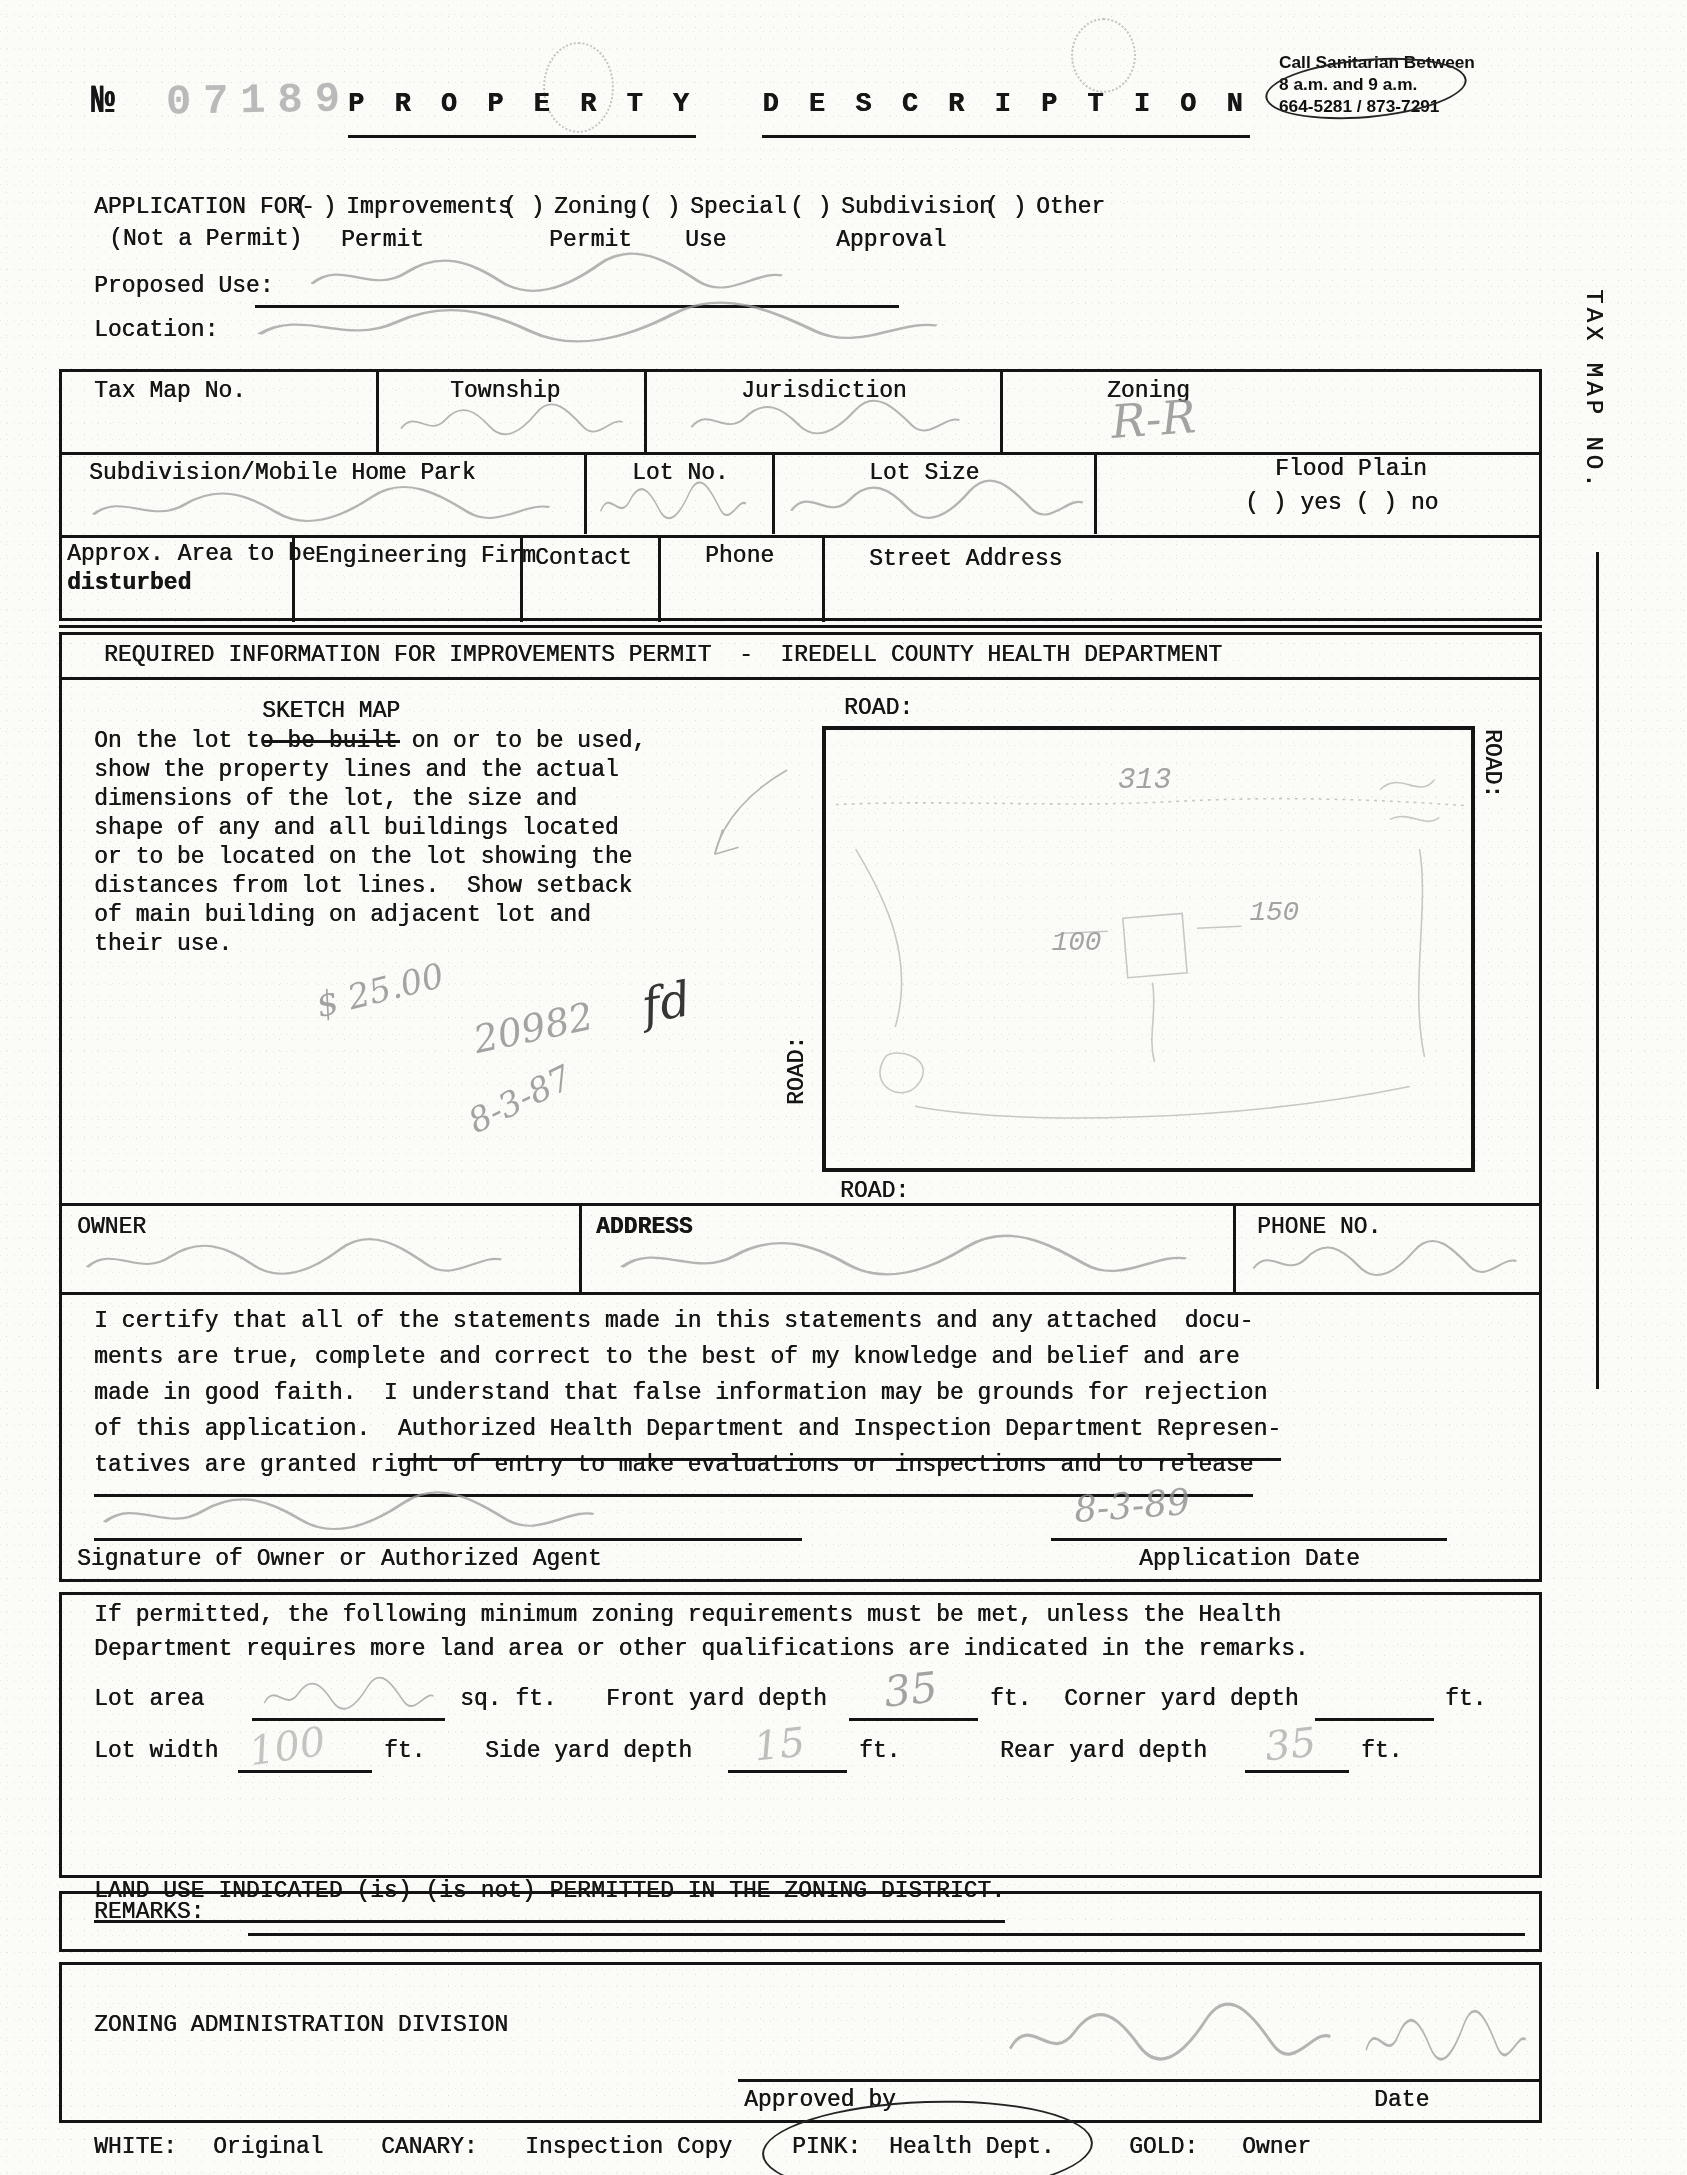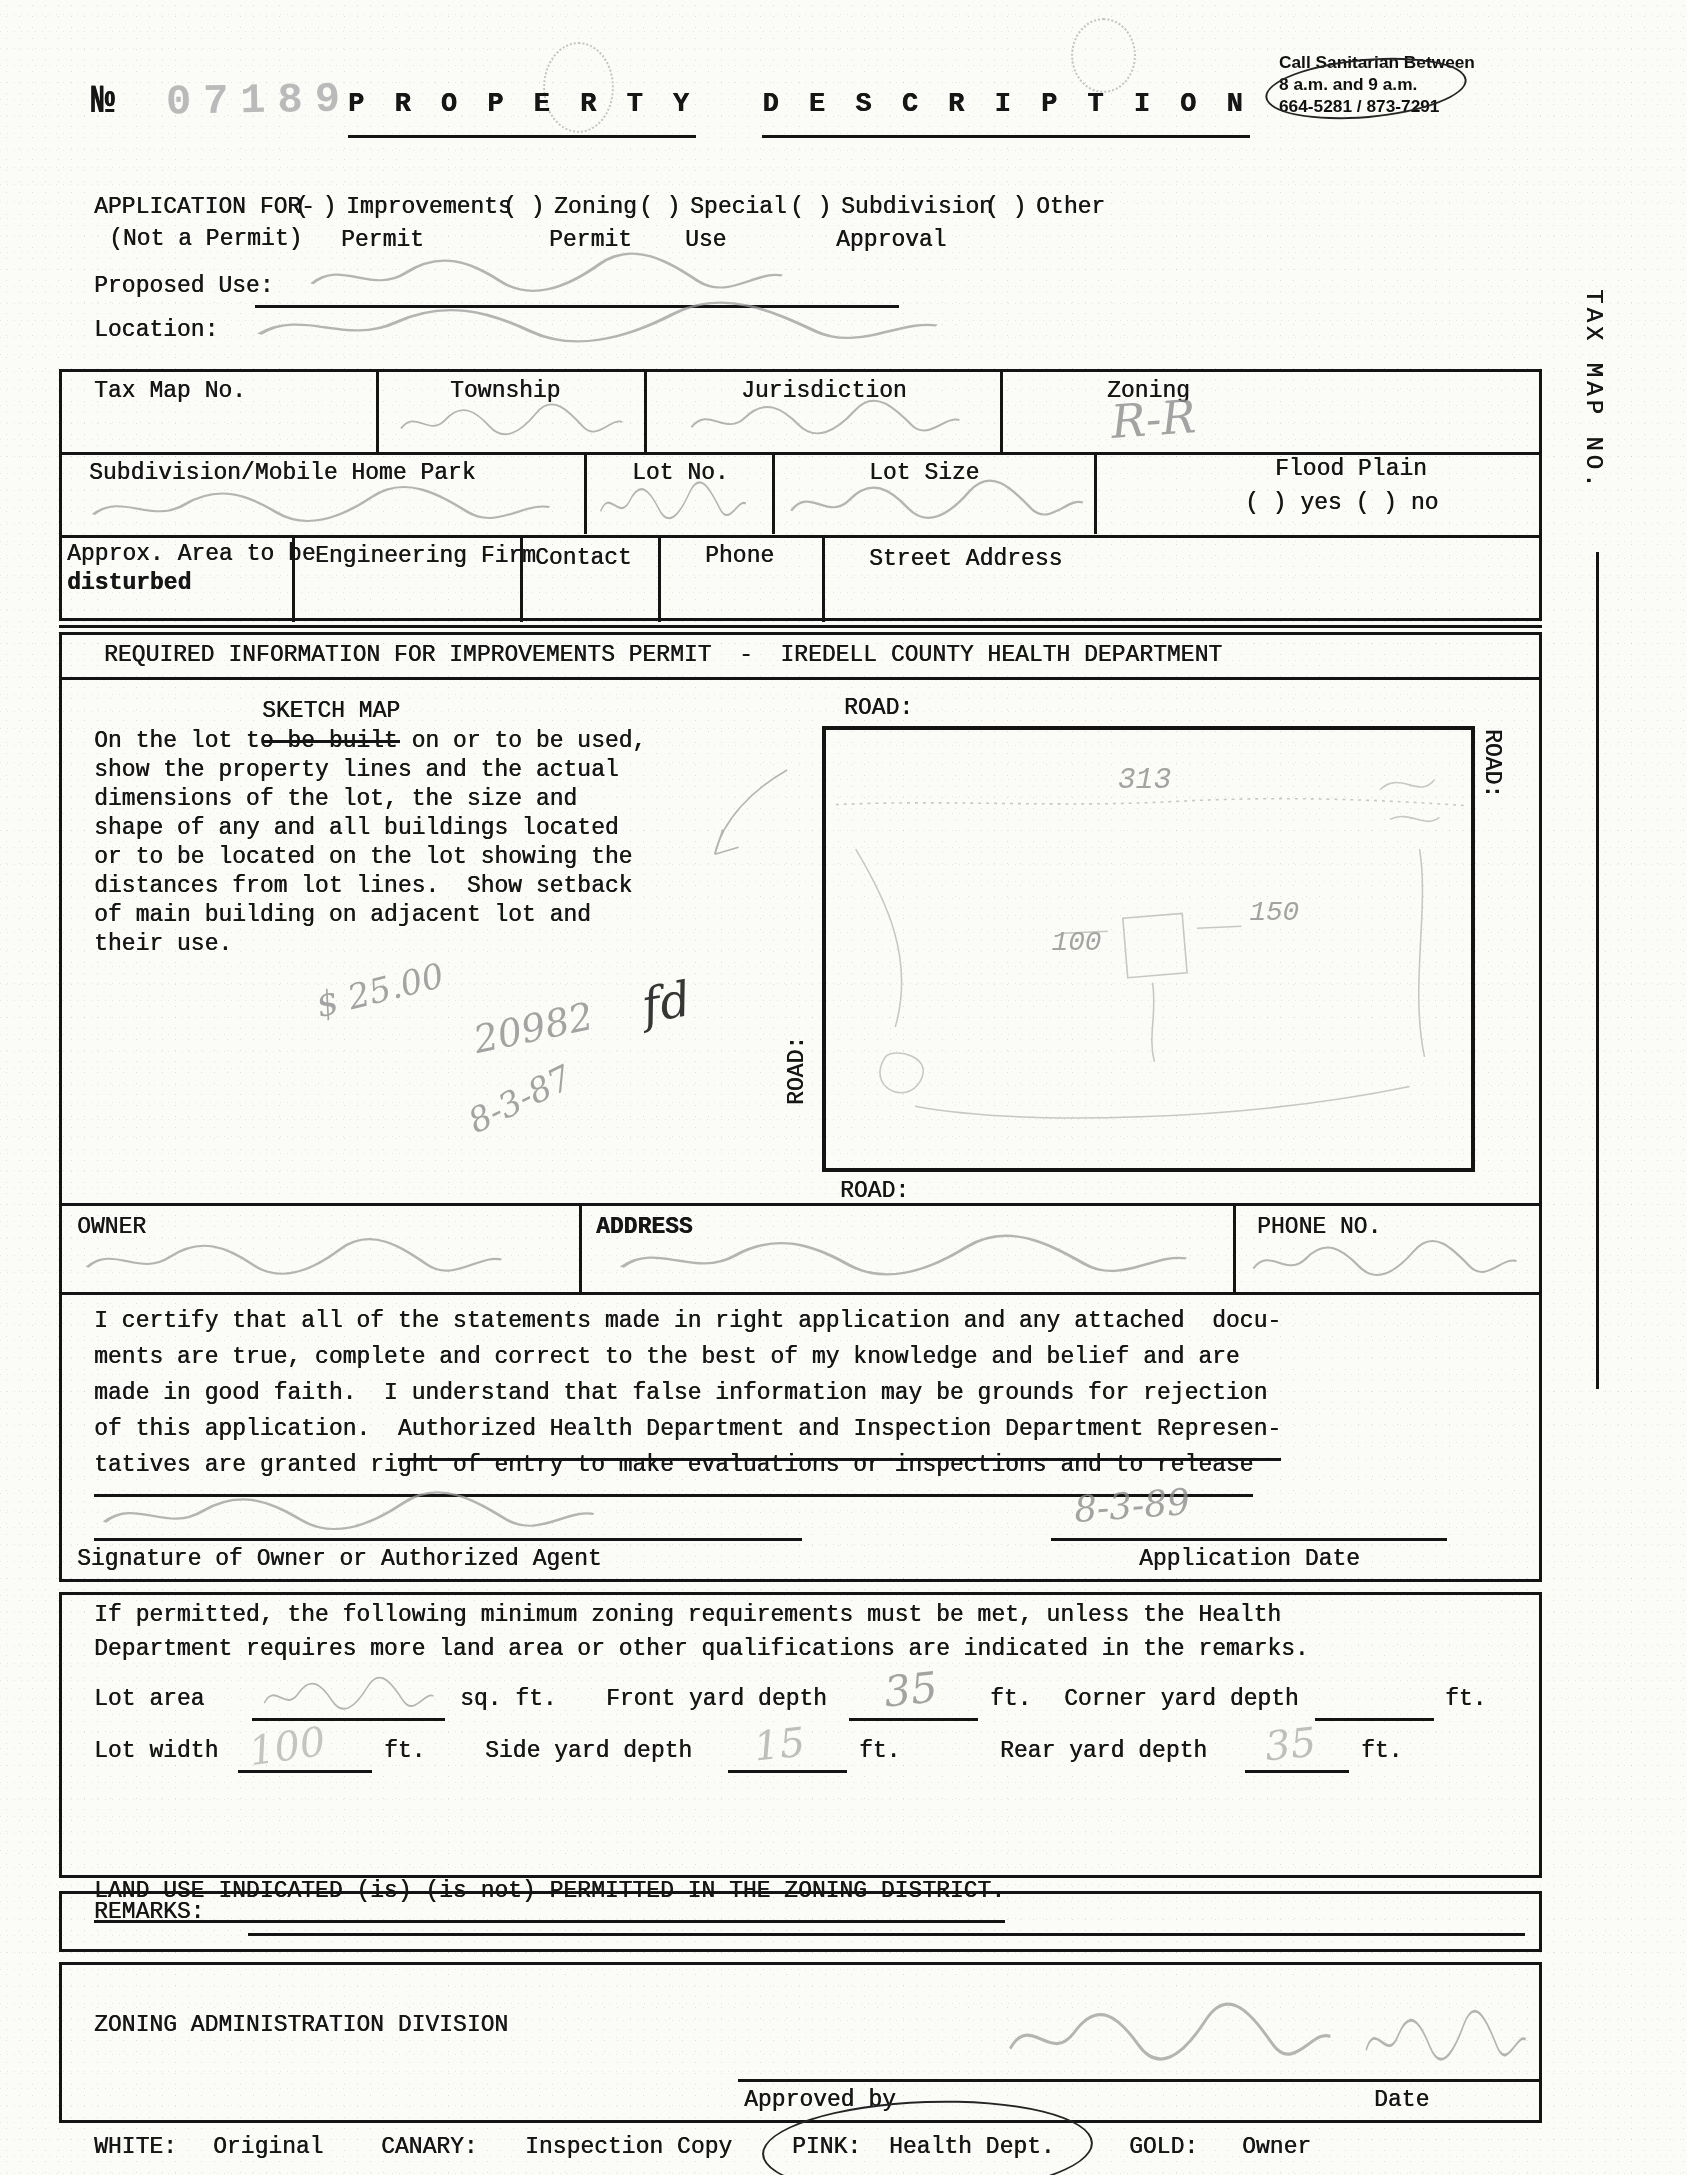--- a/index.html
+++ b/index.html
@@ -202,21 +202,21 @@
       <path d="M6,26 C18,8 30,34 44,18 S70,10 82,24 S108,30 122,12 S150,10 162,24 S186,16 196,20"></path>
     </svg>
   <svg class="abs sq" style="left:604px;top:1230px;" width="594" height="57" viewBox="0 0 200 40" preserveAspectRatio="none">
       <path d="M6,26 C18,8 30,34 44,18 S70,10 82,24 S108,30 122,12 S150,10 162,24 S186,16 196,20"></path>
     </svg>
   <svg class="abs sq" style="left:1245px;top:1236px;" width="277" height="50" viewBox="0 0 200 40" preserveAspectRatio="none">
       <path d="M6,26 C18,8 30,34 44,18 S70,10 82,24 S108,30 122,12 S150,10 162,24 S186,16 196,20"></path>
     </svg>
 
   <div class="abs" style="left:94px;top:1303px;">
-    <div class="cl"><span class="t">I certify that all of the statements made in right application and any attached  docu-</span><span class="t ul"></span></div>
+    <div class="cl"><span class="t">I certify that all of the statements made in this statements and any attached  docu-</span><span class="t ul"></span></div>
     <div class="cl"><span class="t">ments are true, complete and correct to the best of my knowledge and belief and are</span><span class="t ul"></span></div>
     <div class="cl"><span class="t">made in good faith.  I understand that false information may be grounds for rejection</span><span class="t ul"></span></div>
     <div class="cl"><span class="t">of this application.  </span><span class="t ul">Authorized Health Department and Inspection Department Represen-</span></div>
     <div class="cl"><span class="t"></span><span class="t ul">tatives are granted right of entry to make evaluations or inspections and to release</span></div>
   </div>
 
   <svg class="abs sq" style="left:89px;top:1487px;" width="515" height="54" viewBox="0 0 200 40" preserveAspectRatio="none">
       <path d="M6,26 C18,8 30,34 44,18 S70,10 82,24 S108,30 122,12 S150,10 162,24 S186,16 196,20"></path>
     </svg>
   <div class="line" style="left:94px;top:1538px;width:708px;"></div>

